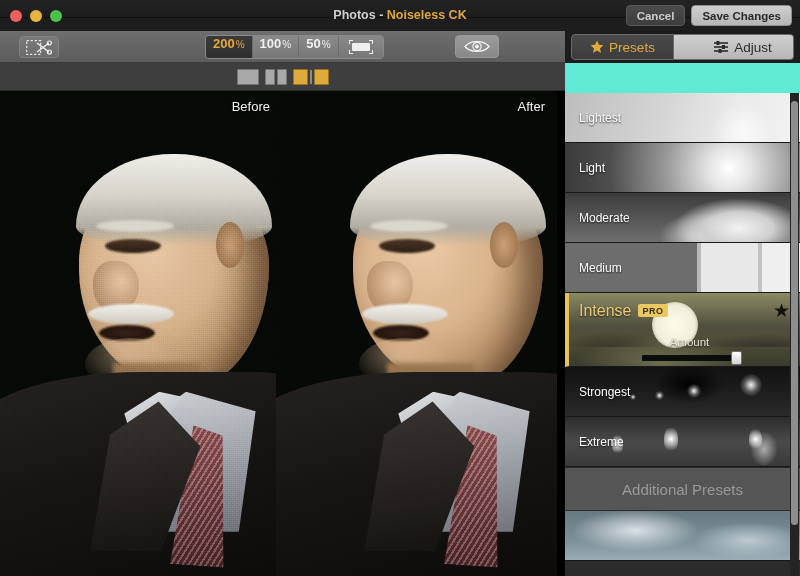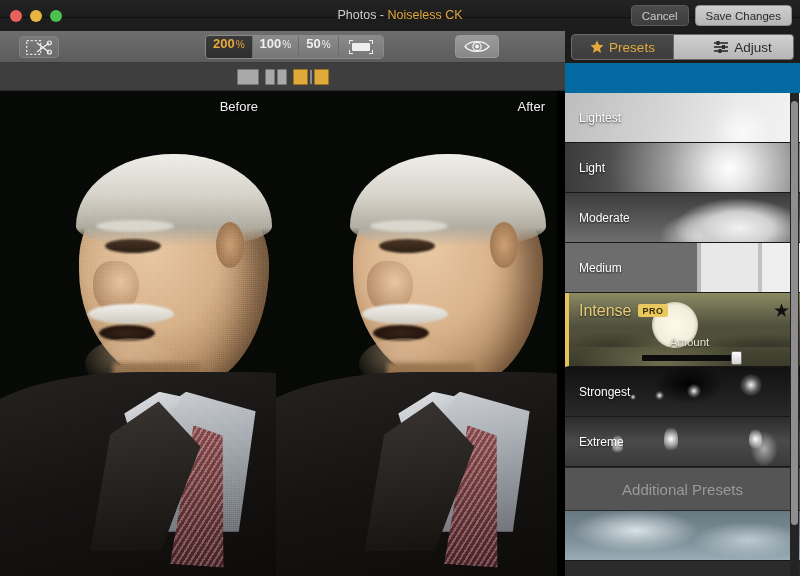--- a/index.html
+++ b/index.html
@@ -15,20 +15,21 @@
     width: 800px; height: 576px;
     overflow: hidden;
   }
 
   
   .titlebar {
     position: absolute; top: 0; left: 0;
     width: 800px; height: 18px;
     background: linear-gradient(#242424, #1c1c1c);
     border-bottom: 1px solid #101010;
+    font-weight: bold;
   }
   .traffic {
     position: absolute; top: 10px; left: 10px;
     display: flex; gap: 8px;
   }
   .tl { width: 12px; height: 12px; border-radius: 50%; display:block; }
   .tl.red { background: #e8615a; }
   .tl.yellow { background: #e6b53f; }
   .tl.green { background: #4cc14e; }
   .title {
@@ -277,28 +278,28 @@
     mix-blend-mode: overlay;
   }
   .photo.smooth { filter: blur(0.55px) saturate(1.02); }
 
   .label {
     position: absolute; top: 8px;
     font-size: 13px; color: #f2f2f2;
     text-shadow: 0 1px 2px rgba(0,0,0,.9);
     z-index: 5;
   }
-  .label.before { right: 24px; padding-left: 38px; }
+  .label.before { right: 12px; padding-left: 38px; }
   .label.after  { right: 12px; }
 
   
   .panel {
     position: absolute; top: 31px; left: 565px;
     width: 235px; height: 545px;
-    background: #0369a1;
+    background: #5eead4;
   }
   .panel-tabs {
     position: absolute; top: 0; left: 0;
     width: 235px; height: 32px;
     background: #1c1c1c;
     display: flex; padding: 3px 6px; gap: 0;
   }
   .ptab {
     flex: 1; height: 26px;
     display: flex; align-items: center; justify-content: center; gap: 5px;

